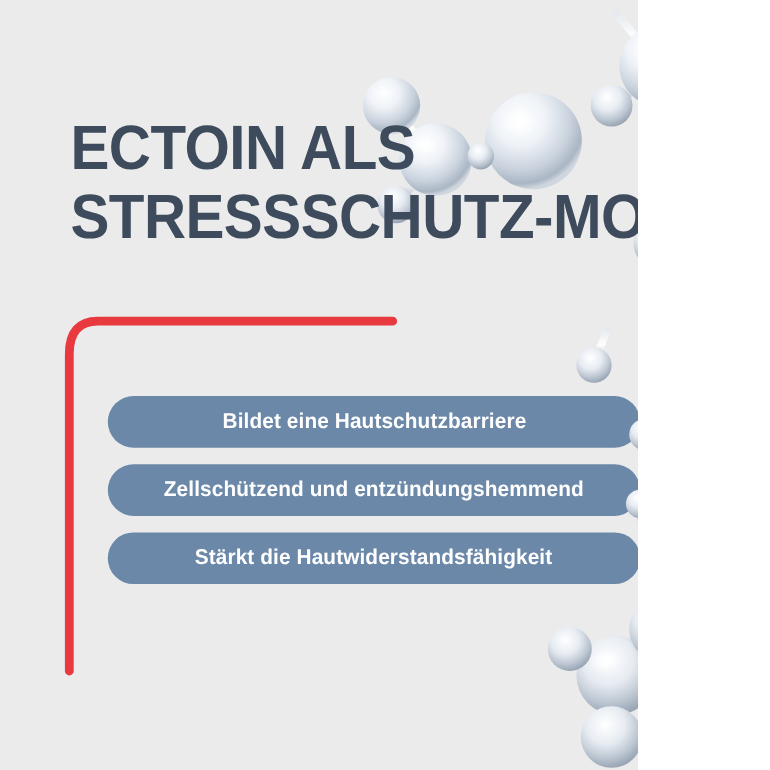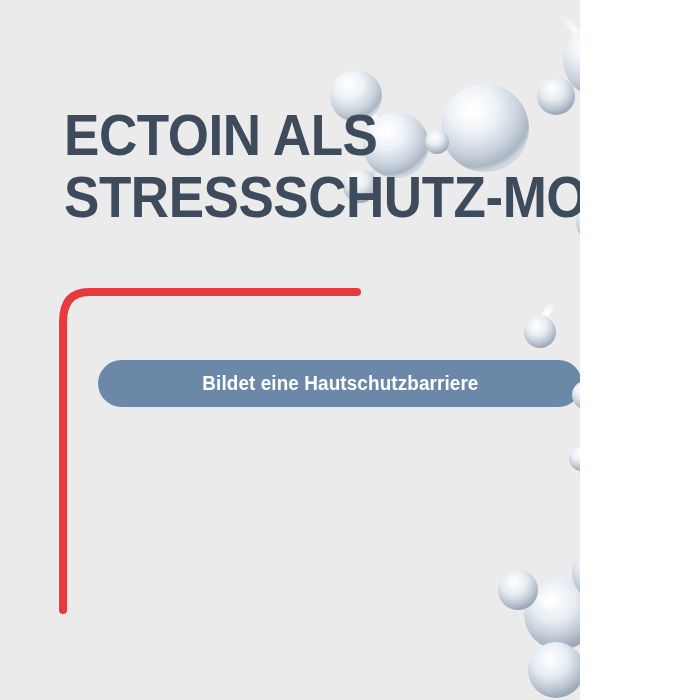--- a/index.html
+++ b/index.html
@@ -170,20 +170,26 @@
   </div>
 
   <svg id="bracket" width="320" height="336" viewBox="0 0 320 336" xmlns="http://www.w3.org/2000/svg">
     <path d="M 305 10 L 37 10 Q 11 10 11 40 L 11 328" fill="none" stroke="#e8393f" stroke-width="8" stroke-linecap="round"></path>
   </svg>
 
   <div class="pill-list">
     <div class="pill">
       <span class="pill-label">Bildet eine Hautschutzbarriere</span>
     </div>
+    <div class="pill">
+      <span class="pill-label">Zellschützend und entzündungshemmend</span>
+    </div>
+    <div class="pill">
+      <span class="pill-label">Stärkt die Hautwiderstandsfähigkeit</span>
+    </div>
   </div>
 
   <svg id="molecules-front" viewBox="0 0 700 700" xmlns="http://www.w3.org/2000/svg">
     <g stroke="url(#bond)" stroke-width="7" stroke-linecap="round" fill="none">
       <line x1="560" y1="614" x2="600" y2="574"></line>
       <line x1="560" y1="614" x2="520" y2="590"></line>
       <line x1="560" y1="614" x2="556" y2="668"></line>
       <line x1="662" y1="582" x2="700" y2="562"></line>
     </g>
     <g>

